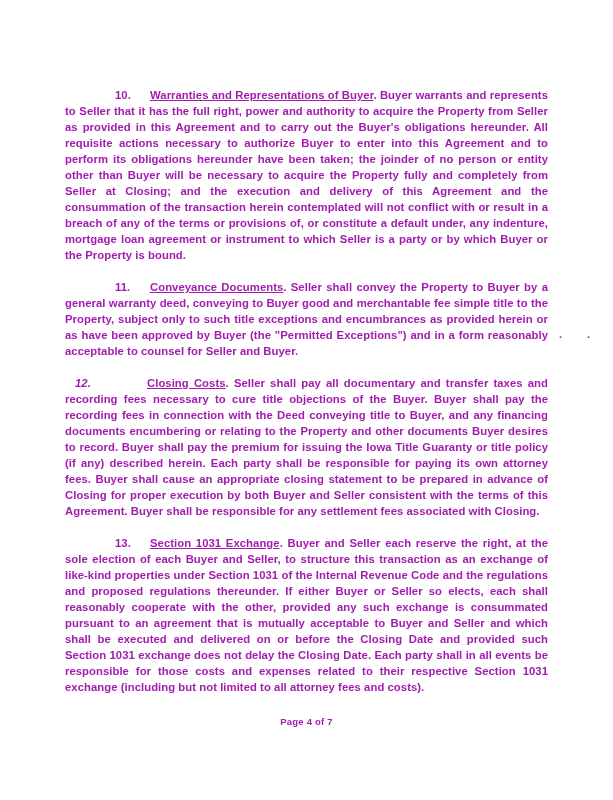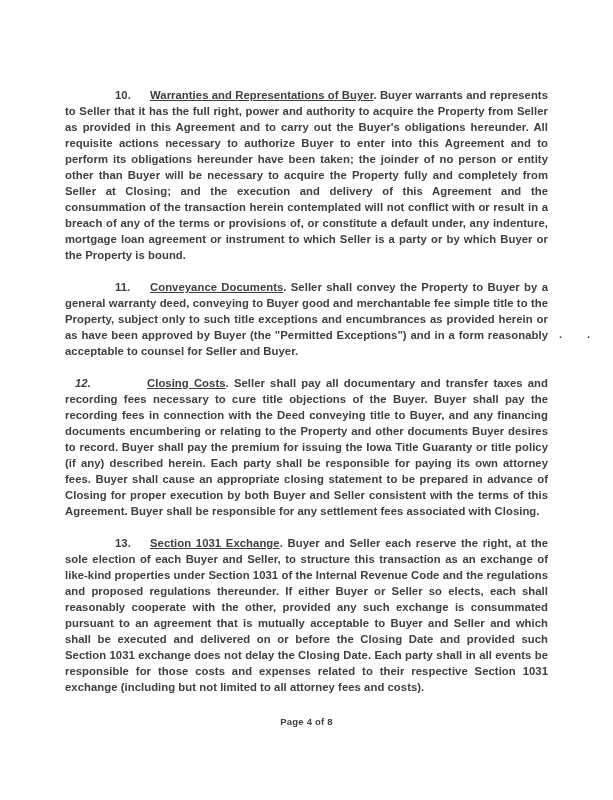--- a/index.html
+++ b/index.html
@@ -3,21 +3,21 @@
 <meta charset="utf-8">
 <style>
   html, body { margin: 0; padding: 0; background: #e8e8e8; }
   .page {
     position: relative;
     width: 613px;
     height: 800px;
     margin: 0 auto;
     background: #ffffff;
     font-family: "Liberation Sans", sans-serif;
-    color: #404040;
+    color: #a21caf;
     overflow: hidden;
   }
   .textblock {
     position: absolute;
     left: 65px;
     top: 87px;
     width: 483px;
   }
   p.para {
     margin: 0 0 16px 0;
@@ -64,15 +64,15 @@
     <p class="para std"><span class="num">11.</span><span class="heading">Conveyance Documents</span><span>. Seller shall convey the Property to Buyer by a general warranty deed, conveying to Buyer good and merchantable fee simple title to the Property, subject only to such title exceptions and encumbrances as provided herein or as have been approved by Buyer (the "Permitted Exceptions") and in a form reasonably acceptable to counsel for Seller and Buyer.</span></p>
 
     <p class="para flush"><span class="num">12.</span><span class="heading">Closing Costs</span><span>. Seller shall pay all documentary and transfer taxes and recording fees necessary to cure title objections of the Buyer. Buyer shall pay the recording fees in connection with the Deed conveying title to Buyer, and any financing documents encumbering or relating to the Property and other documents Buyer desires to record. Buyer shall pay the premium for issuing the Iowa Title Guaranty or title policy (if any) described herein. Each party shall be responsible for paying its own attorney fees. Buyer shall cause an appropriate closing statement to be prepared in advance of Closing for proper execution by both Buyer and Seller consistent with the terms of this Agreement. Buyer shall be responsible for any settlement fees associated with Closing.</span></p>
 
     <p class="para std"><span class="num">13.</span><span class="heading">Section 1031 Exchange</span><span>. Buyer and Seller each reserve the right, at the sole election of each Buyer and Seller, to structure this transaction as an exchange of like-kind properties under Section 1031 of the Internal Revenue Code and the regulations and proposed regulations thereunder. If either Buyer or Seller so elects, each shall reasonably cooperate with the other, provided any such exchange is consummated pursuant to an agreement that is mutually acceptable to Buyer and Seller and which shall be executed and delivered on or before the Closing Date and provided such Section 1031 exchange does not delay the Closing Date. Each party shall in all events be responsible for those costs and expenses related to their respective Section 1031 exchange (including but not limited to all attorney fees and costs).</span></p>
 
   </div>
 
   <div class="artifact-dots">. .</div>
 
-  <div class="footer">Page 4 of 8</div>
+  <div class="footer">Page 4 of 7</div>
 
 </div>
 
 </body></html>

